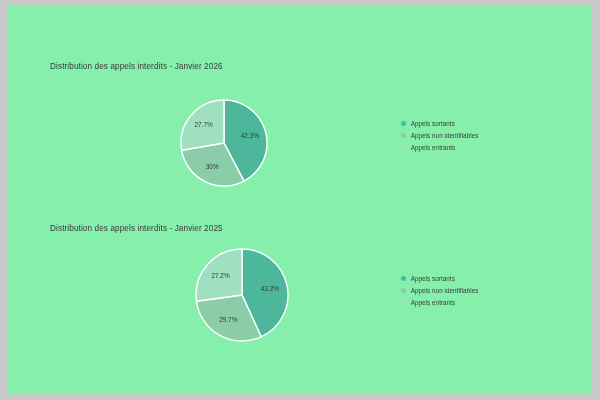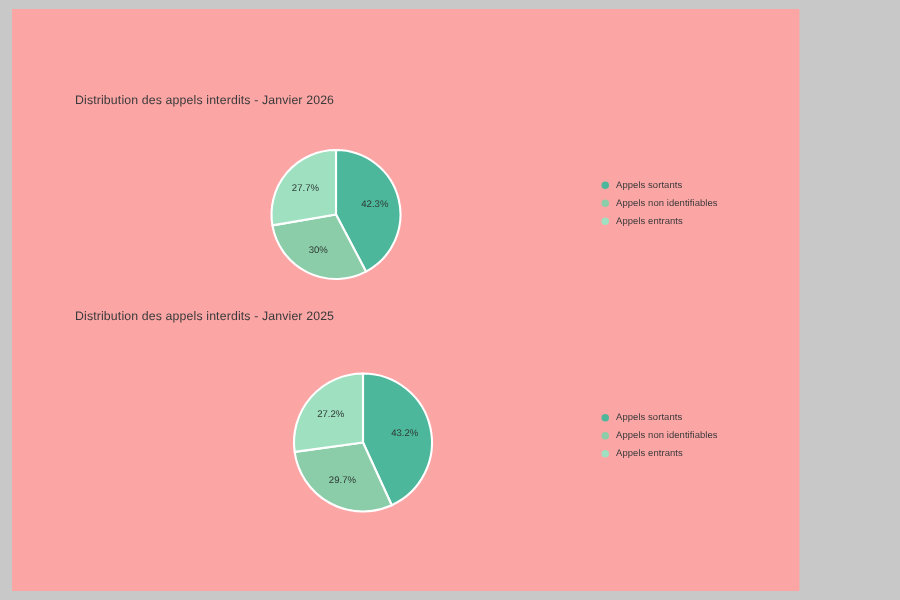--- a/index.html
+++ b/index.html
@@ -10,23 +10,23 @@
     width: 600px;
     height: 400px;
     background: #c8c8c8;
     font-family: "Liberation Sans", sans-serif;
     overflow: hidden;
   }
   #page {
     position: absolute;
     left: 8px;
     top: 6px;
-    width: 525px;
+    width: 584px;
     height: 388px;
-    background: #fca5a5;
+    background: #86efac;
     overflow: hidden;
   }
   .panel {
     position: absolute;
     left: 0;
     top: 0;
     width: 584px;
   }
   .chart-title {
     position: absolute;
@@ -105,21 +105,21 @@
         <span class="legend-label">Appels non identifiables</span>
       </div>
       <div class="legend-row">
         <span class="legend-swatch" style="background:#9fe0c0"></span>
         <span class="legend-label">Appels entrants</span>
       </div>
     </div>
   </div>
 
   <div class="panel">
-    <div class="chart-title" style="left:42px; top:200px;">Distribution des appels interdits - Janvier 2025</div>
+    <div class="chart-title" style="left:42px; top:218px;">Distribution des appels interdits - Janvier 2025</div>
 
     <div class="pie-wrap" style="left:179px; top:236px;">
       <svg class="pie-svg" width="110" height="110" viewBox="0 0 110 110">
         <g id="pie-slices-2">
             <path d="M 55 53 L 55.00 7.00 A 46 46 0 0 1 74.17 94.81 Z" fill="#4cb79b" stroke="#ffffff" stroke-width="1.4" stroke-linejoin="round"></path>
             <path d="M 55 53 L 74.17 94.81 A 46 46 0 0 1 9.43 59.26 Z" fill="#8bcda8" stroke="#ffffff" stroke-width="1.4" stroke-linejoin="round"></path>
             <path d="M 55 53 L 9.43 59.26 A 46 46 0 0 1 55.00 7.00 Z" fill="#9fe0c0" stroke="#ffffff" stroke-width="1.4" stroke-linejoin="round"></path>
           </g>
         <g id="pie-labels-2">
             <text x="82.86" y="46.92" class="slice-label">43.2%</text>

